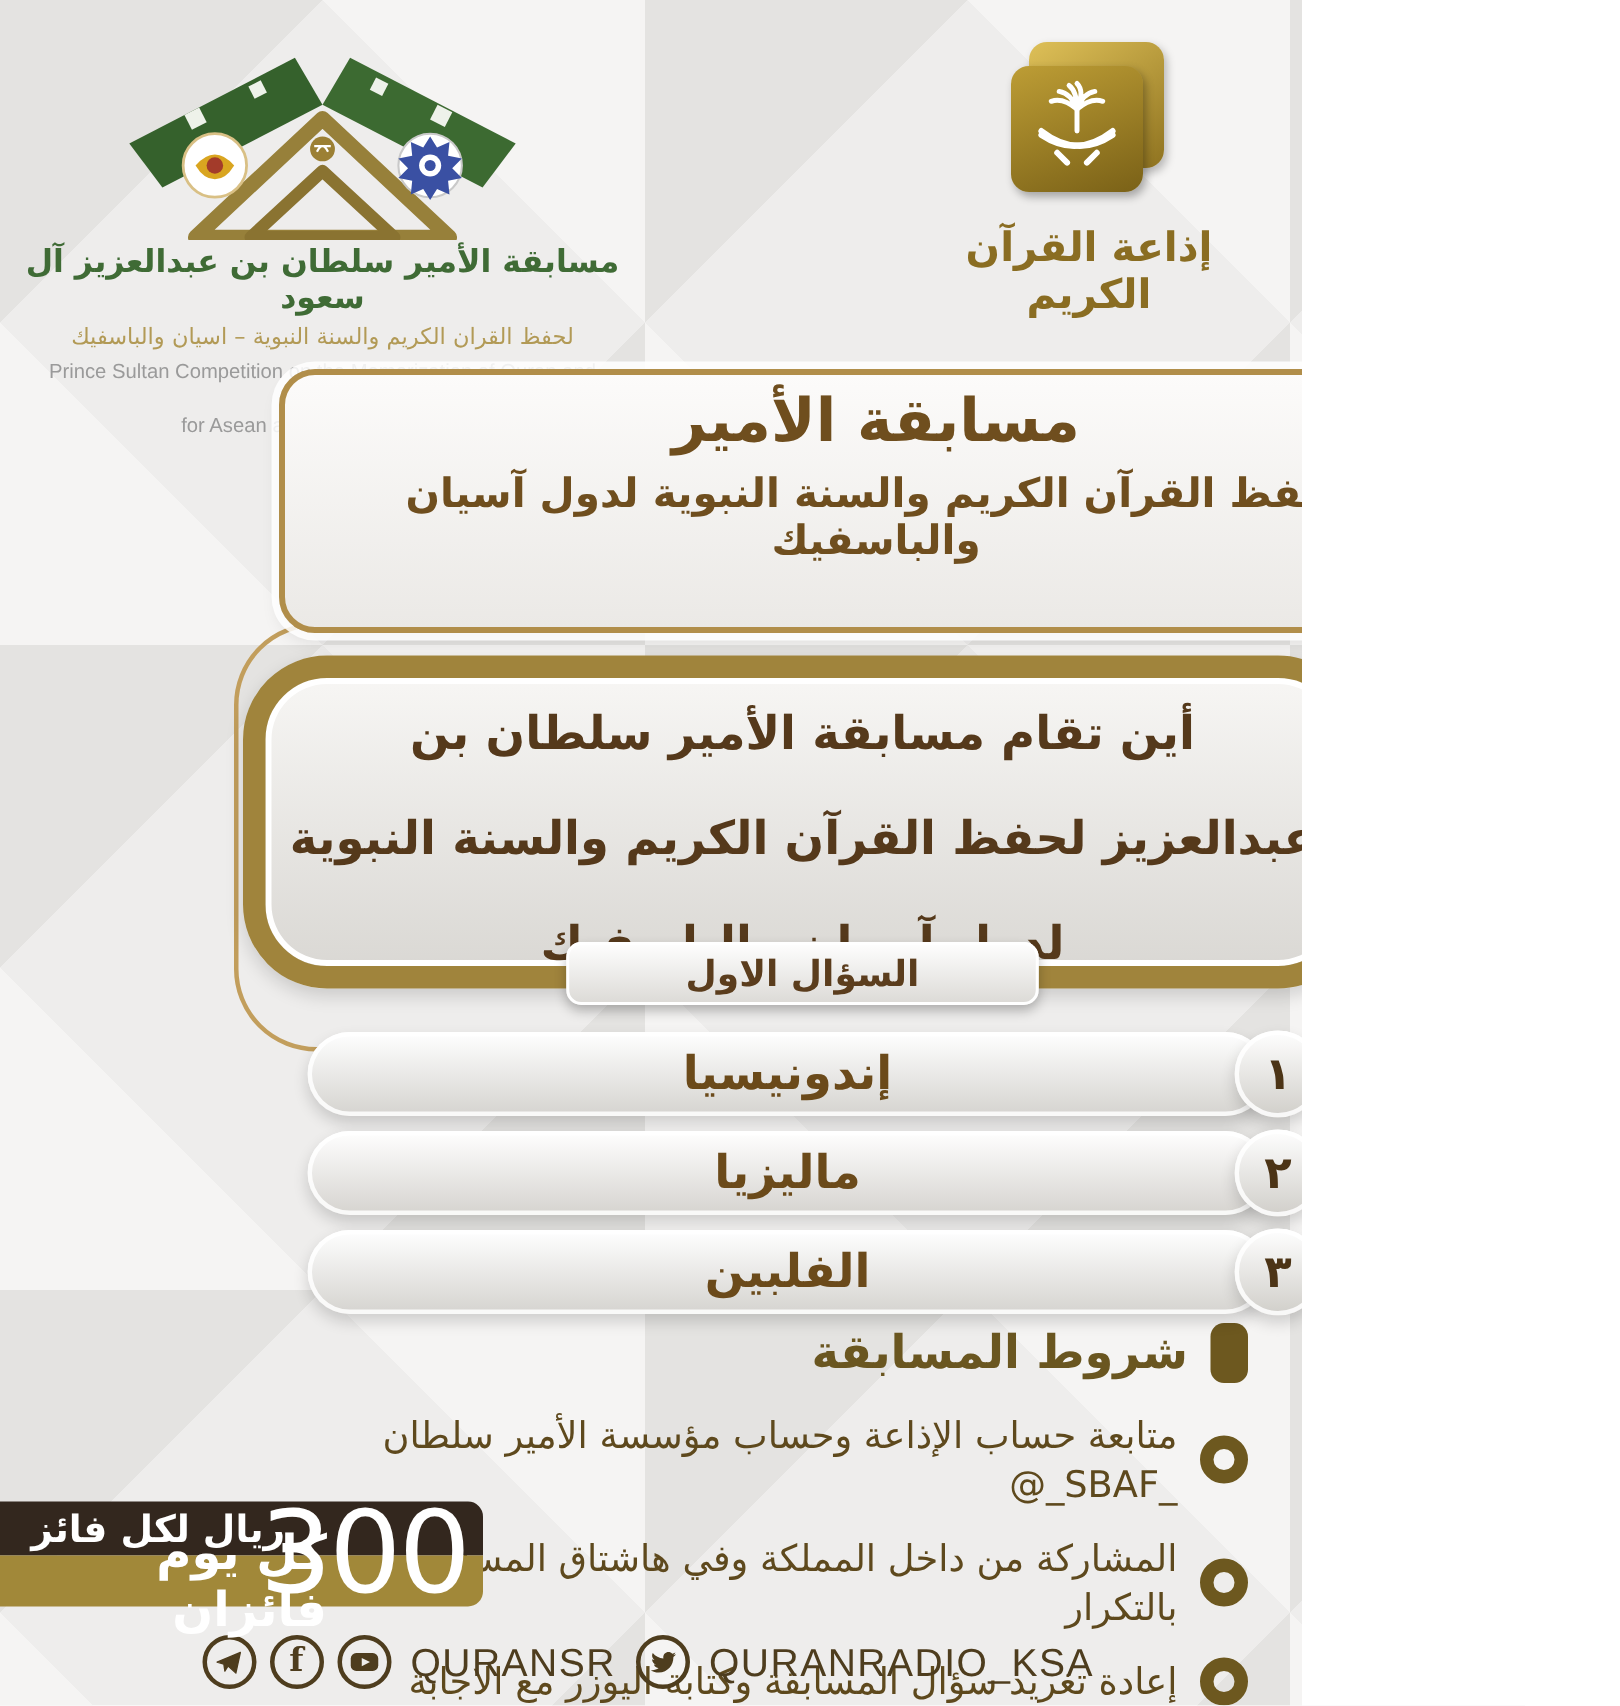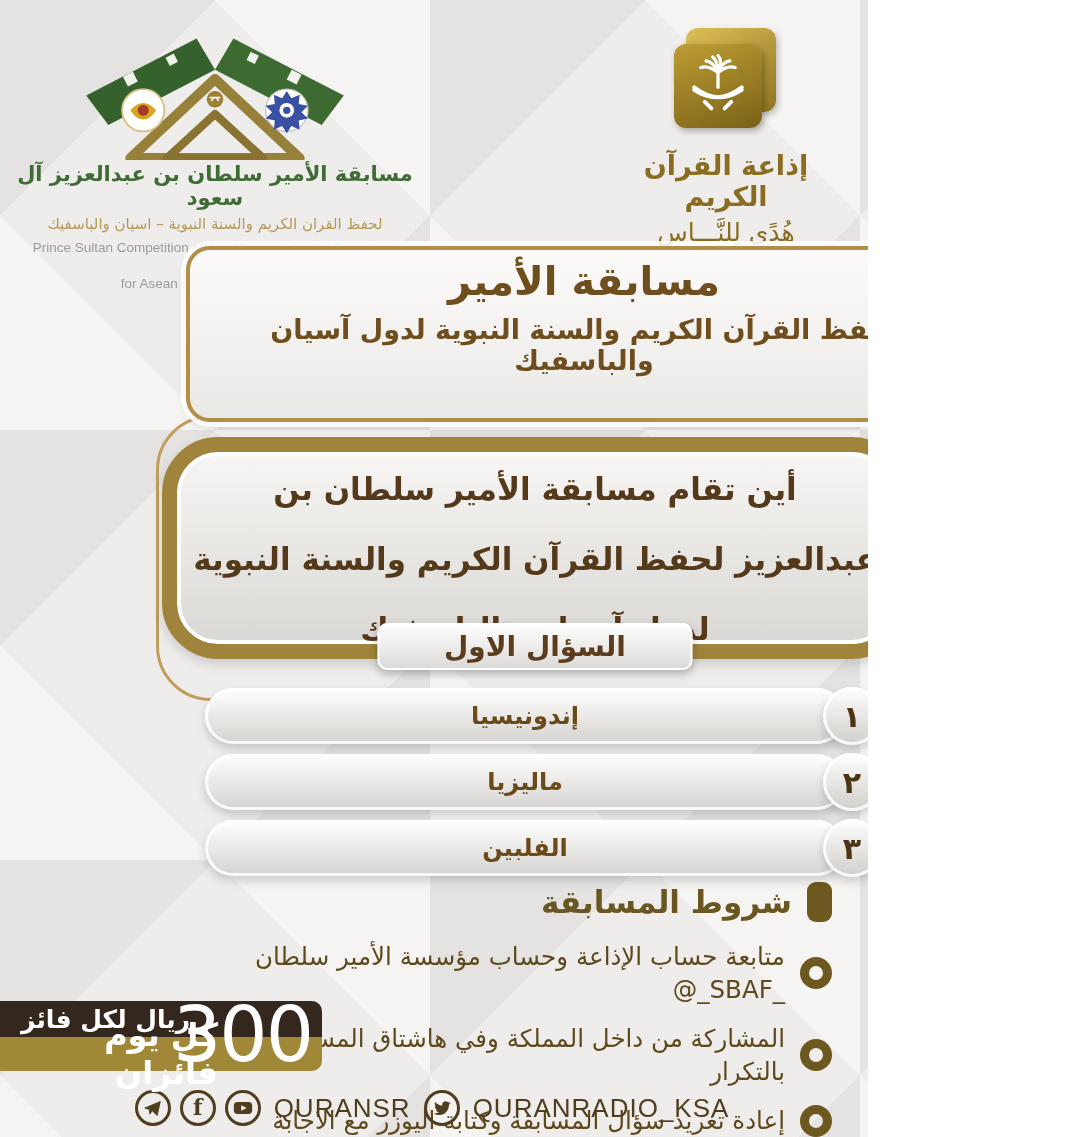--- a/index.html
+++ b/index.html
@@ -45,27 +45,27 @@
   .question-box{position:absolute;left:162px;top:437px;width:746px;height:222px;box-sizing:border-box;
     border:15px solid #a0843c;border-radius:56px;
     background:linear-gradient(180deg,#f7f6f4,#dad8d4);
     box-shadow:inset 0 0 0 4px #ffffff,0 5px 12px rgba(0,0,0,.15);z-index:2;}
   .q-text{direction:rtl;text-align:center;font-size:31px;font-weight:bold;color:#55391b;
     line-height:2.26;white-space:pre-line;padding-top:2px;}
   .q-badge{position:absolute;left:50%;bottom:-26px;transform:translateX(-50%);
     min-width:255px;padding:7px 30px;border-radius:10px;
     background:linear-gradient(180deg,#ffffff,#dbd9d5);
     box-shadow:0 4px 8px rgba(0,0,0,.25),inset 0 0 0 2px #ffffff;
-    font-size:28px;font-weight:bold;color:#5b3d1d;text-align:center;direction:rtl;z-index:3;}
+    font-size:24px;font-weight:bold;color:#5b3d1d;text-align:center;direction:rtl;z-index:3;}
   
   .option{position:absolute;left:205px;width:640px;height:56px;border-radius:999px;
     background:linear-gradient(180deg,#ffffff,#d5d3cf);
     box-shadow:0 5px 10px rgba(0,0,0,.16),inset 0 0 0 3px rgba(255,255,255,.85);
     display:flex;align-items:center;justify-content:center;z-index:2;}
-  .opt-label{font-size:24px;font-weight:bold;color:#6b4a1a;direction:rtl;}
+  .opt-label{font-size:31px;font-weight:bold;color:#6b4a1a;direction:rtl;}
   .opt-cap{position:absolute;right:-36px;top:-1px;width:58px;height:58px;border-radius:50%;
     background:linear-gradient(180deg,#ffffff,#d0cec9);
     box-shadow:0 5px 10px rgba(0,0,0,.16),inset 0 0 0 3px rgba(255,255,255,.85);
     display:flex;align-items:center;justify-content:center;}
   .opt-num{font-size:30px;font-weight:bold;color:#4c3416;}
   
   .conditions{position:absolute;right:36px;top:882px;width:690px;direction:rtl;}
   .cond-head{display:flex;align-items:center;gap:15px;font-size:31px;font-weight:bold;color:#6a5620;margin-bottom:18px;}
   .cond-bullet{width:25px;height:40px;border-radius:9px;background:#6d581f;flex-shrink:0;}
   .cond-item{display:flex;align-items:center;gap:15px;font-size:24.5px;font-weight:normal;color:#5e491d;margin-bottom:16px;line-height:1.35;}
@@ -135,21 +135,20 @@
           <path d="M50 52 L50 30" stroke="#ffffff" stroke-width="5" stroke-linecap="round"></path>
           <path d="M50 30 Q36 18 24 22 M50 30 Q44 14 32 12 M50 30 Q50 12 42 6 M50 30 Q56 14 68 12 M50 30 Q64 18 76 22 M50 30 Q58 12 50 4" stroke="#ffffff" stroke-width="5" fill="none" stroke-linecap="round"></path>
 
           <path d="M14 56 Q50 80 86 52" stroke="#ffffff" stroke-width="6" fill="none" stroke-linecap="round"></path>
           <path d="M86 56 Q50 80 14 52" stroke="#ffffff" stroke-width="6" fill="none" stroke-linecap="round"></path>
           <path d="M30 74 l10 10 M70 74 l-10 10" stroke="#ffffff" stroke-width="6" stroke-linecap="round"></path>
         </svg>
       </div>
     </div>
     <div class="radio-name">إذاعة القرآن الكريم</div>
-    <div class="radio-slogan">هُدًى لِلنَّـــاس</div>
   </div>
 
   <div class="title-box">
     <div class="tb-l1">مسابقة الأمير</div>
     <div class="tb-l3">لحفظ القرآن الكريم والسنة النبوية لدول آسيان والباسفيك</div>
   </div>
 
   <div class="deco-outline"></div>
 
   <div class="question-box">

